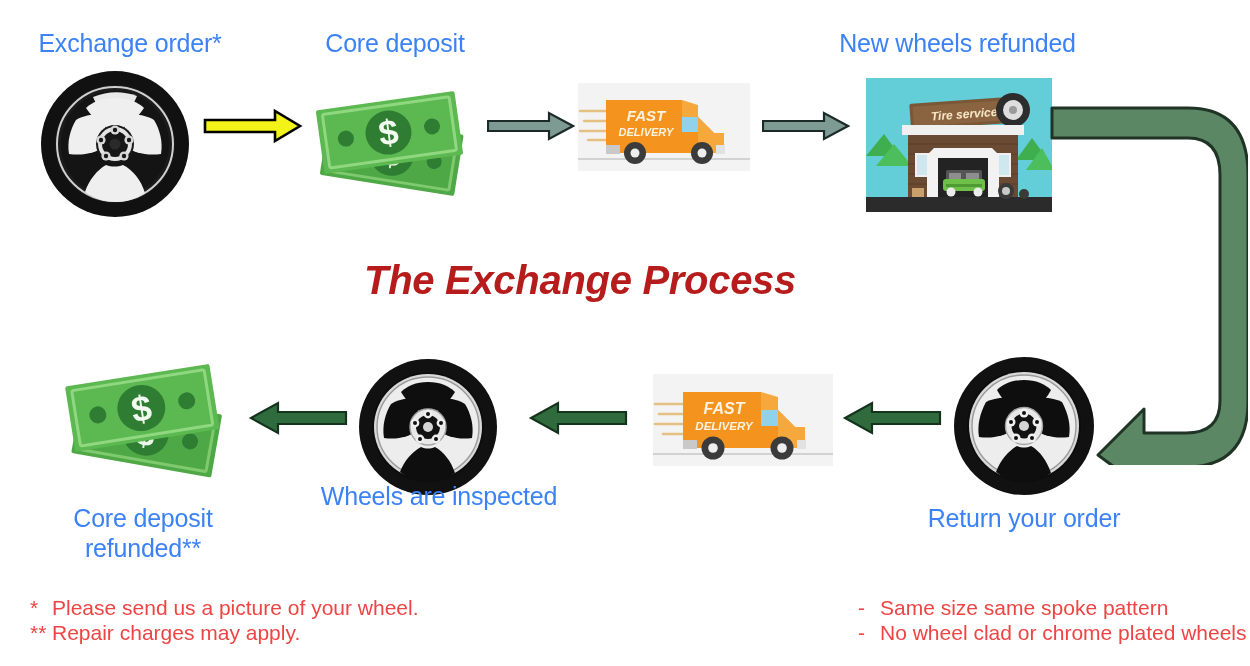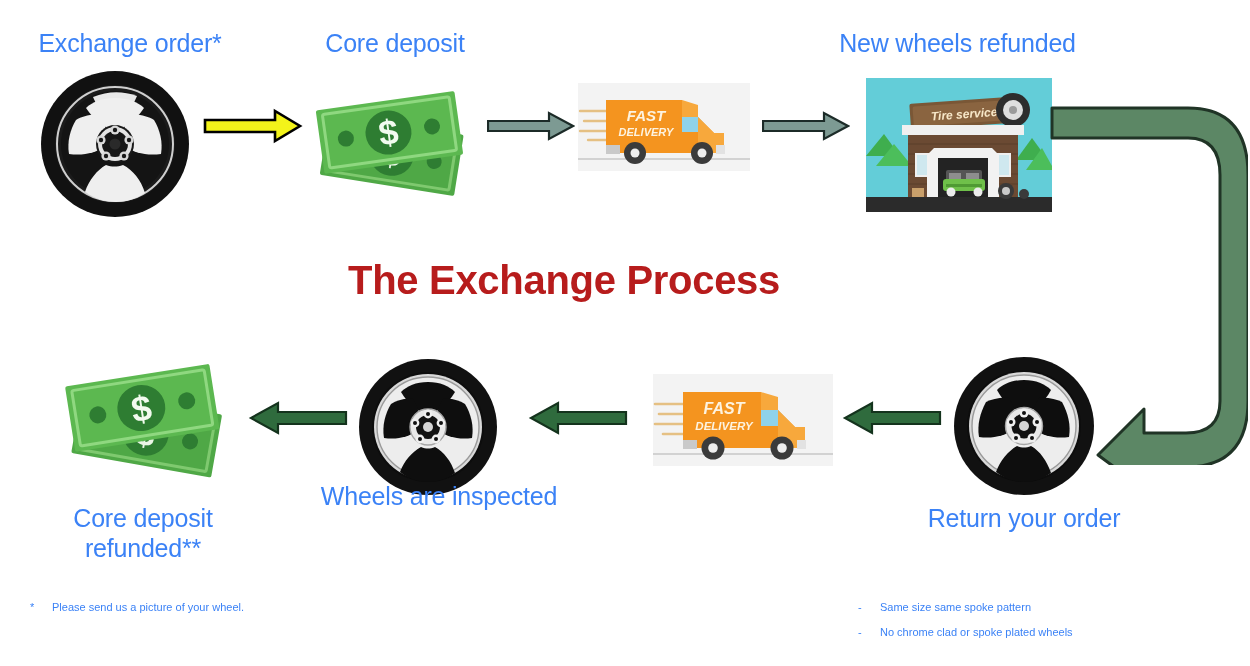--- a/index.html
+++ b/index.html
@@ -27,22 +27,22 @@
     position:absolute;
     color:#b71c1c;
     font-size:40px;
     font-weight:700;
     letter-spacing:-0.3px;
     white-space:nowrap;
   }
 
   .note{
     position:absolute;
-    color:#3b82f6;
-    font-size:11px;
+    color:#ef4444;
+    font-size:21px;
     line-height:25px;
   }
   .note .mk{display:inline-block;width:22px;}
 
   
   .gfx{position:absolute;}
   .gfx svg{display:block;}
 
   
   .photo{position:absolute;overflow:hidden;text-decoration:underline;}
@@ -234,21 +234,21 @@
                L96 356
                L96 334
                L138 334
                Q200 334 200 268
                L200 42
                Q200 -25 140 -25
                L4 -25 Z" transform="translate(0,28)" fill="#5c8765" stroke="#203426" stroke-width="3" stroke-linejoin="round"></path>
     </svg>
   </div>
 
-  <div class="title" style="left:348px;top:258px;">The Exchange Process</div>
+  <div class="title" style="left:364px;top:258px;font-style:italic;">The Exchange Process</div>
 
   <div class="gfx" style="left:58px;top:352px;">
     <svg width="180" height="135" viewBox="0 0 180 135">
       <g transform="rotate(10 90 80)">
         <rect x="18" y="50" width="142" height="64" rx="2" fill="#4fa846"></rect>
         <rect x="24" y="55" width="130" height="54" rx="2" fill="none" stroke="#7fc96f" stroke-width="3"></rect>
         <ellipse cx="88" cy="82" rx="23" ry="22" fill="#2e7d32"></ellipse>
         <text x="88" y="94" font-family="Liberation Sans, sans-serif" font-size="34" font-weight="bold" text-anchor="middle" fill="#eaf6e6">$</text>
         <circle cx="44" cy="82" r="8" fill="#2e7d32"></circle>
         <circle cx="133" cy="82" r="8" fill="#2e7d32"></circle>
@@ -376,24 +376,27 @@
 refunded**</div>
 
   <div class="lbl" style="left:300px;top:481px;width:278px;">Wheels are inspected</div>
 
   <div class="lbl" style="left:890px;top:503px;width:268px;">Return your order</div>
 
   <div class="note" style="left:30px;top:595px;">
     <div>
       <span class="mk">*</span><span>Please send us a picture of your wheel.</span>
     </div>
+    <div>
+      <span class="mk">**</span><span>Repair charges may apply.</span>
+    </div>
   </div>
 
   <div class="note" style="left:858px;top:595px;">
     <div>
       <span class="mk">-</span><span>Same size same spoke pattern</span>
     </div>
     <div>
-      <span class="mk">-</span><span>No chrome clad or spoke plated wheels</span>
+      <span class="mk">-</span><span>No wheel clad or chrome plated wheels</span>
     </div>
   </div>
 
 </div>
 
 </body></html>

